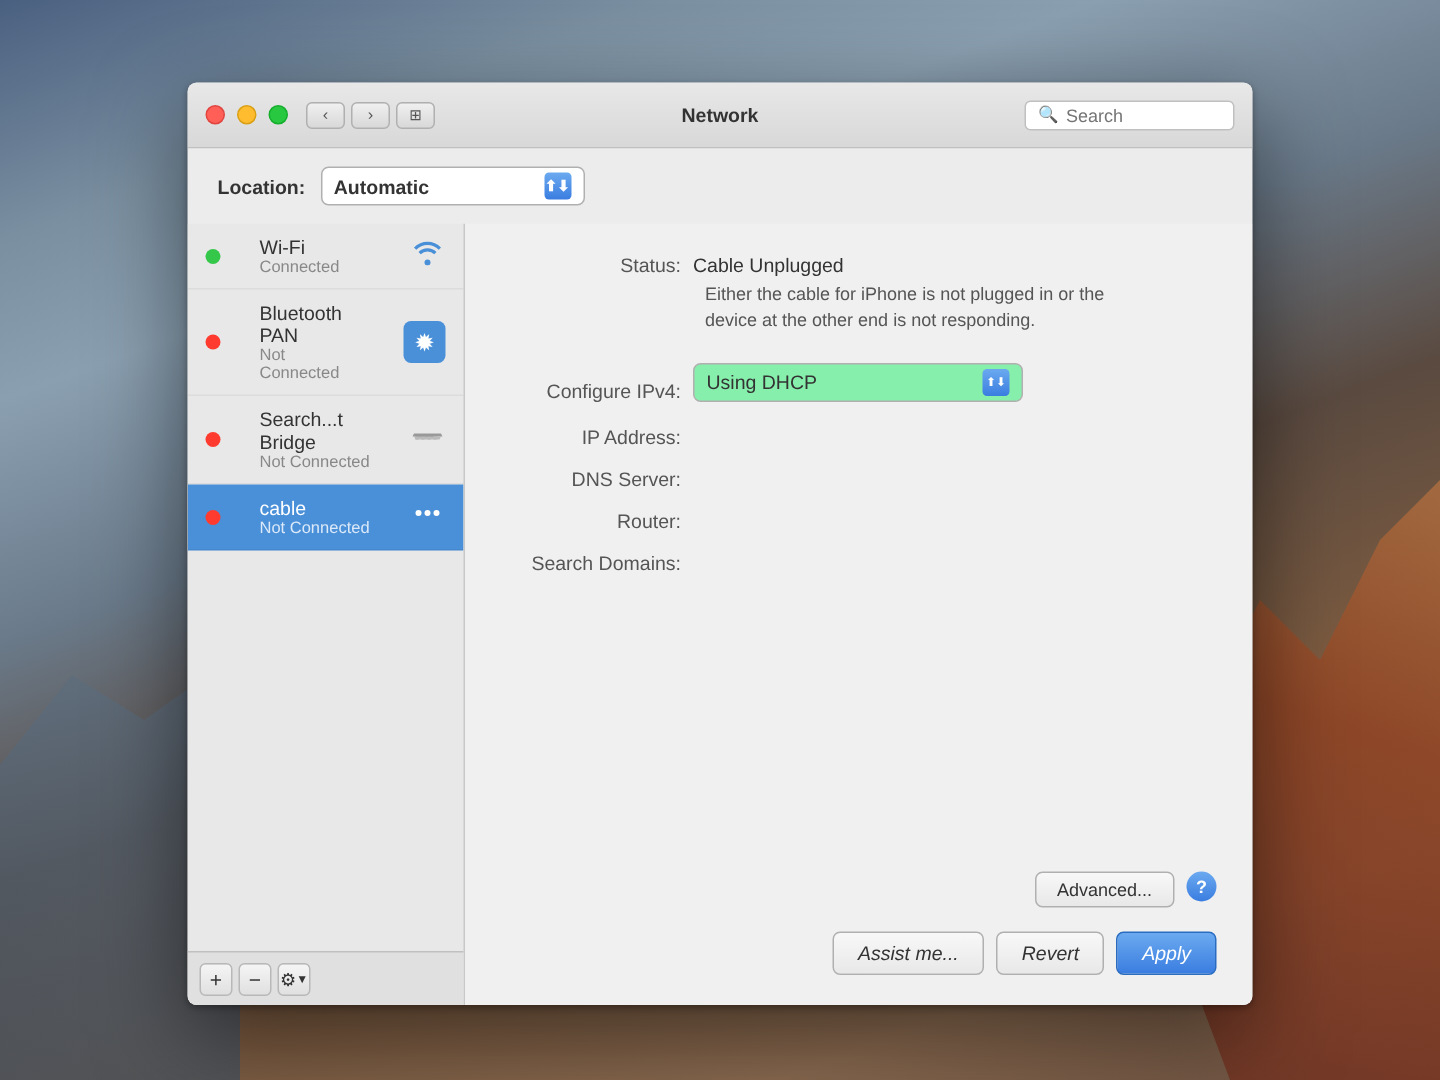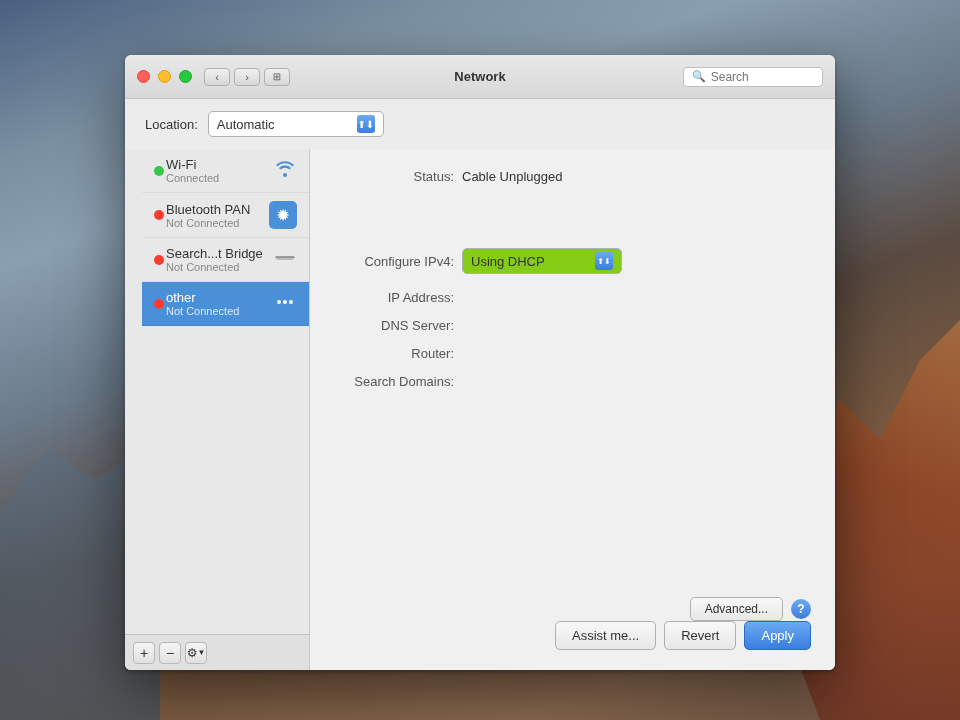--- a/index.html
+++ b/index.html
@@ -161,20 +161,21 @@
       width: 100%;
     }
 
     
     .location-bar {
       padding: 12px 20px;
       display: flex;
       align-items: center;
       gap: 10px;
       flex-shrink: 0;
+      font-weight: bold;
     }
 
     .location-label {
       font-size: 13px;
       color: #333;
     }
 
     .location-select {
       display: flex;
       align-items: center;
@@ -221,24 +222,23 @@
 
     .network-list {
       flex: 1;
       overflow-y: auto;
     }
 
     .network-item {
       padding: 8px 12px;
       display: flex;
       align-items: center;
-      gap: 2px;
+      gap: 26px;
       cursor: pointer;
       border-bottom: 1px solid rgba(0,0,0,0.05);
-      margin-left: 17px;
     }
 
     .network-item.active {
       background: #4a90d9;
     }
 
     .network-item.active .network-name { color: white; }
     .network-item.active .network-status { color: rgba(255,255,255,0.8); }
 
     .network-dot {
@@ -352,36 +352,35 @@
     .status-desc {
       font-size: 12px;
       color: #555;
       max-width: 280px;
       line-height: 1.4;
     }
 
     
     .configure-row {
       display: flex;
-      align-items: center;
+      align-items: flex-end;
       gap: 8px;
       margin-bottom: 16px;
-      margin-top: 40px;
     }
 
     .configure-select {
       display: flex;
       align-items: center;
-      background: #84cc16;
+      background: #86efac;
       border: 1px solid #b0b0b0;
       border-radius: 5px;
       padding: 3px 8px;
       gap: 8px;
       cursor: pointer;
-      width: 160px;
+      width: 220px;
       justify-content: space-between;
     }
 
     .configure-select-text { font-size: 13px; color: #333; }
 
     .configure-select-arrow {
       width: 18px;
       height: 18px;
       background: linear-gradient(180deg, #6baaf0, #3a7de0);
       border-radius: 3px;
@@ -405,23 +404,24 @@
       min-height: 16px;
     }
 
     
     .bottom-section {
       margin-top: auto;
     }
 
     .advanced-row {
       display: flex;
-      align-items: center;
+      align-items: flex-start;
       justify-content: flex-end;
       gap: 8px;
+      margin-bottom: 16px;
     }
 
     .advanced-btn {
       background: linear-gradient(180deg, #f8f8f8, #e8e8e8);
       border: 1px solid #b0b0b0;
       border-radius: 5px;
       padding: 4px 14px;
       font-size: 12px;
       color: #333;
       cursor: pointer;
@@ -448,20 +448,21 @@
     }
 
     .action-btn {
       background: linear-gradient(180deg, #f8f8f8, #e8e8e8);
       border: 1px solid #b0b0b0;
       border-radius: 5px;
       padding: 6px 16px;
       font-size: 13px;
       color: #333;
       cursor: pointer;
+      font-style: italic;
     }
 
     .action-btn.apply {
       background: linear-gradient(180deg, #6baaf0, #3a7de0);
       color: white;
       border-color: #2a6dc0;
     }
 
     
     .wifi-icon {
@@ -557,21 +558,21 @@
               <path d="M4 9h2v2H4v-2zm4 0h2v2H8v-2zm4 0h2v2h-2v-2zm4 0h2v2h-2v-2z" fill="#aaa"></path>
               <path d="M3 7h18l1 2H2z" fill="#999"></path>
               <path d="M3 9h18l-1 2H4z" fill="#bbb"></path>
             </svg>
           </div>
         </div>
 
         <div class="network-item active">
           <div class="network-dot dot-red"></div>
           <div class="network-info">
-            <div class="network-name">other</div>
+            <div class="network-name">cable</div>
             <div class="network-status">Not Connected</div>
           </div>
           <div class="iphone-icon">
             <svg width="24" height="18" viewBox="0 0 24 18" fill="white">
               <circle cx="6" cy="9" r="2"></circle>
               <circle cx="12" cy="9" r="2"></circle>
               <circle cx="18" cy="9" r="2"></circle>
             </svg>
           </div>
         </div>
@@ -592,20 +593,24 @@
       </div>
     </div>
 
     <div class="right-panel">
 
       <div class="status-section">
         <div class="status-row">
           <span class="field-label">Status:</span>
           <span class="status-value">Cable Unplugged</span>
         </div>
+        <div style="display:flex; gap:8px; padding-left: 0;">
+          <span style="min-width:128px; display:inline-block;"></span>
+          <span class="status-desc">Either the cable for iPhone is not plugged in or the device at the other end is not responding.</span>
+        </div>
       </div>
 
       <div class="configure-row">
         <span class="field-label">Configure IPv4:</span>
         <div class="configure-select">
           <span class="configure-select-text">Using DHCP</span>
           <div class="configure-select-arrow">
             <span style="font-size:8px;">⬆⬇</span>
           </div>
         </div>

